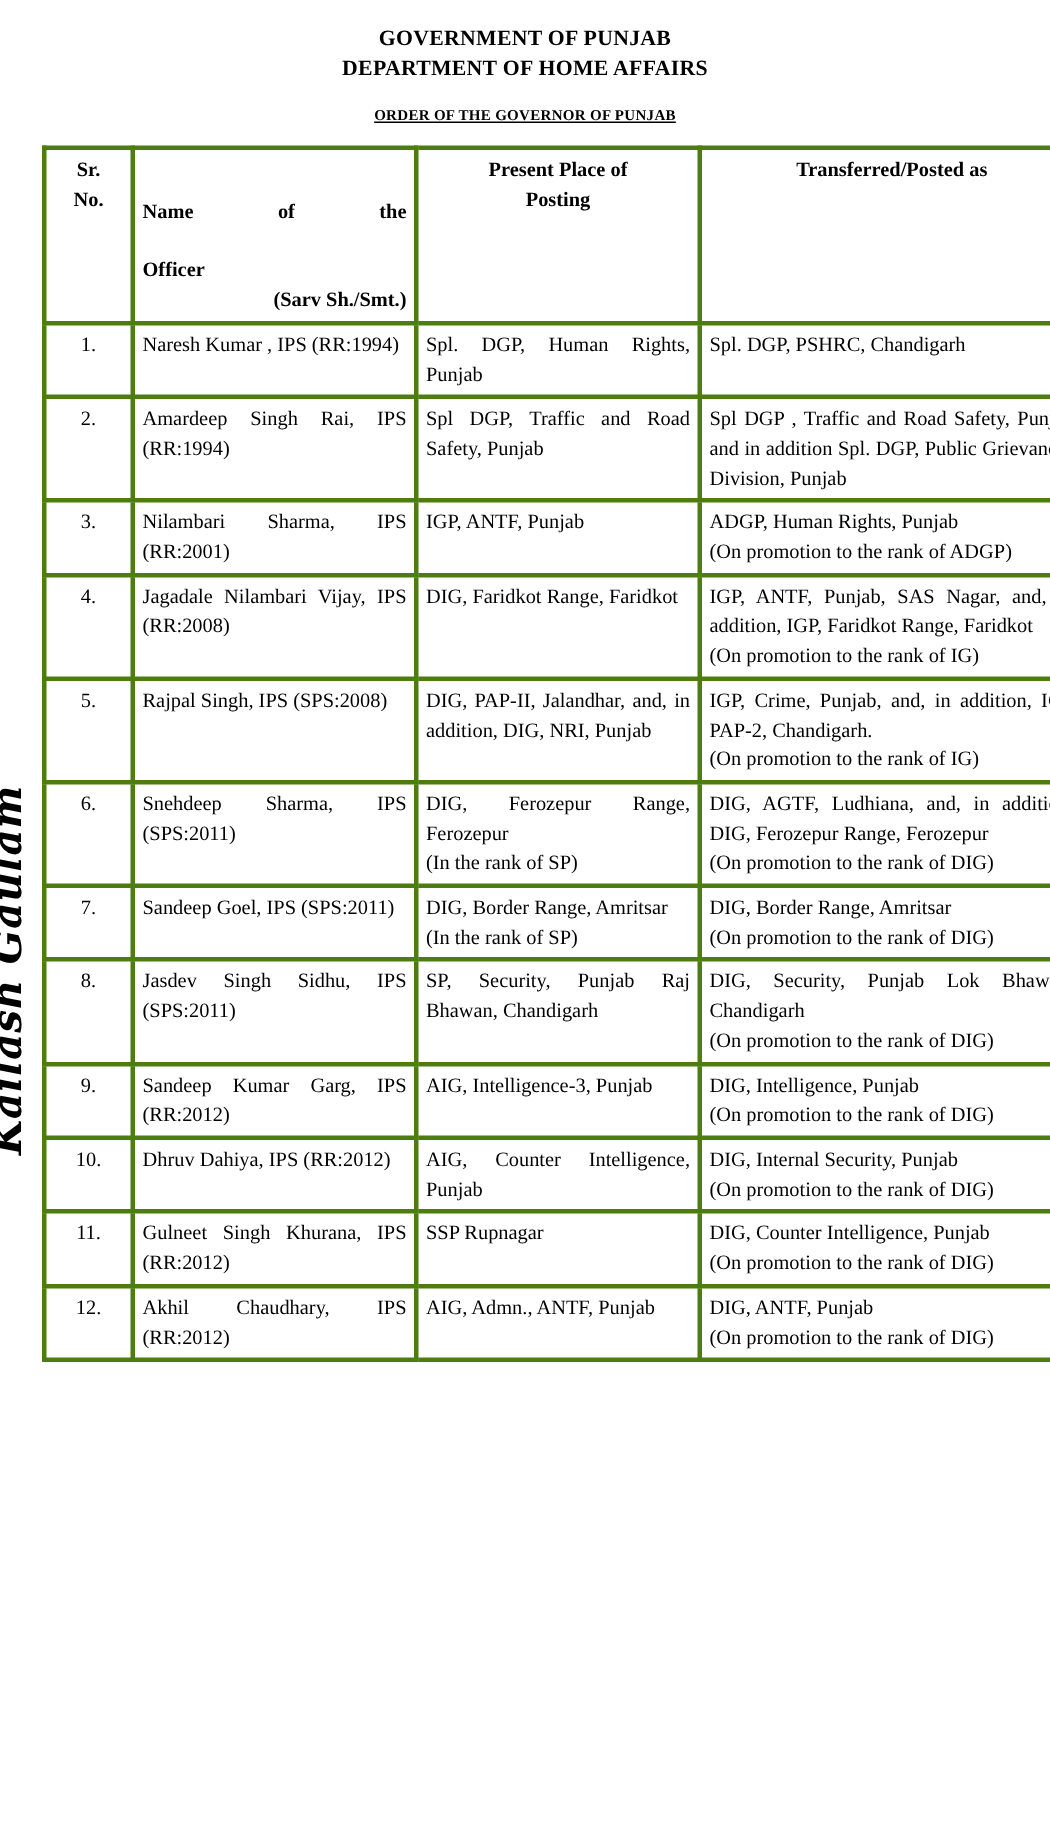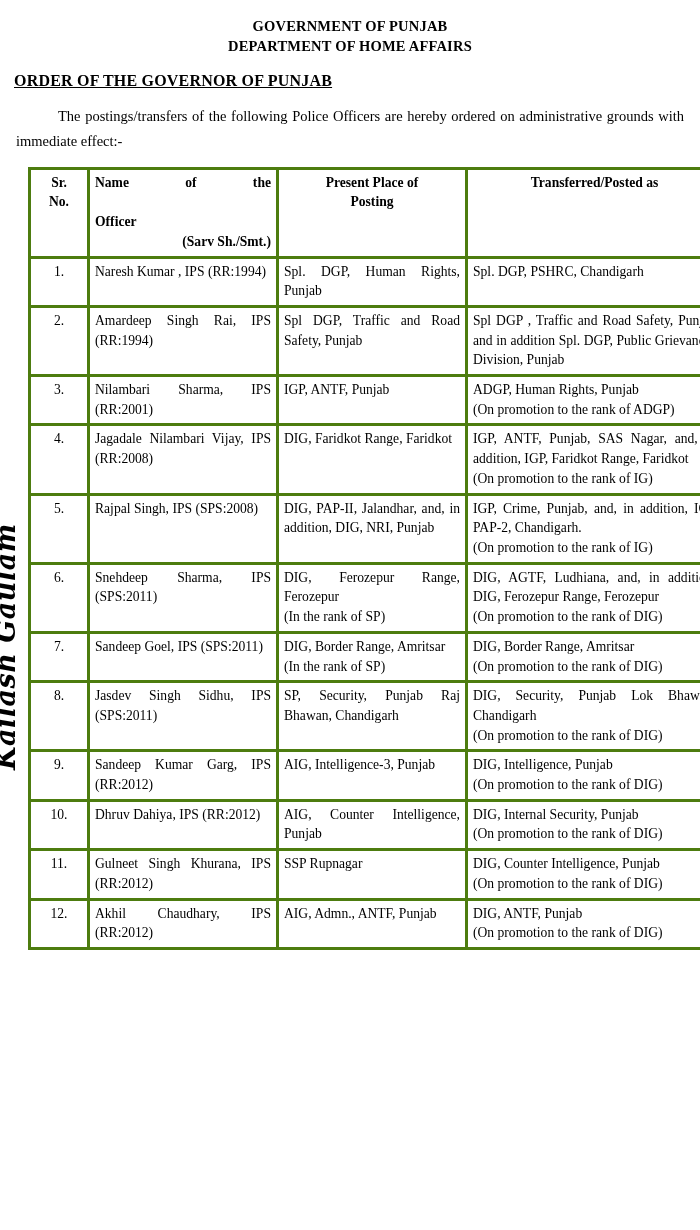--- a/index.html
+++ b/index.html
@@ -25,23 +25,23 @@
     text-align: center;
     font-weight: bold;
     font-size: 14.5px;
     line-height: 1.38;
     letter-spacing: 0.2px;
   }
   .header-block div {
     white-space: nowrap;
   }
   .order-title {
-    text-align: left;
-    font-weight: bold;
-    font-size: 16px;
+    text-align: center;
+    font-weight: bold;
+    font-size: 10px;
     text-decoration: underline;
     margin-top: 16px;
     margin-bottom: 14px;
     letter-spacing: 0.2px;
   }
   .intro {
     font-size: 14.5px;
     line-height: 1.75;
     text-align: justify;
     text-justify: inter-word;
@@ -83,20 +83,21 @@
     text-justify: inter-word;
   }
   .hdr-name {
     text-align: justify;
     text-justify: inter-word;
   }
   .hdr-name .l1 {
     display: block;
     text-align: justify;
     text-justify: inter-word;
+    margin-top: 28px;
   }
   .hdr-name .l1::after {
     content: "";
     display: inline-block;
     width: 100%;
   }
   .note {
     display: block;
   }
   .signature {
@@ -121,21 +122,20 @@
 
 <div class="page">
 
   <div class="header-block">
     <div>GOVERNMENT OF PUNJAB</div>
     <div>DEPARTMENT OF HOME AFFAIRS</div>
   </div>
 
   <div class="order-title">ORDER OF THE GOVERNOR OF PUNJAB</div>
 
-  <p class="intro"><span class="indent"></span><span>The postings/transfers of the following Police Officers are hereby ordered on administrative grounds with immediate effect:-</span></p>
 
   <table class="order-table">
     <thead>
       <tr>
         <th class="col-sr">
           <span class="nowrap">Sr.</span><br>
           <span class="nowrap">No.</span>
         </th>
         <th class="col-name hdr-name">
           <span class="l1">Name of the</span>

